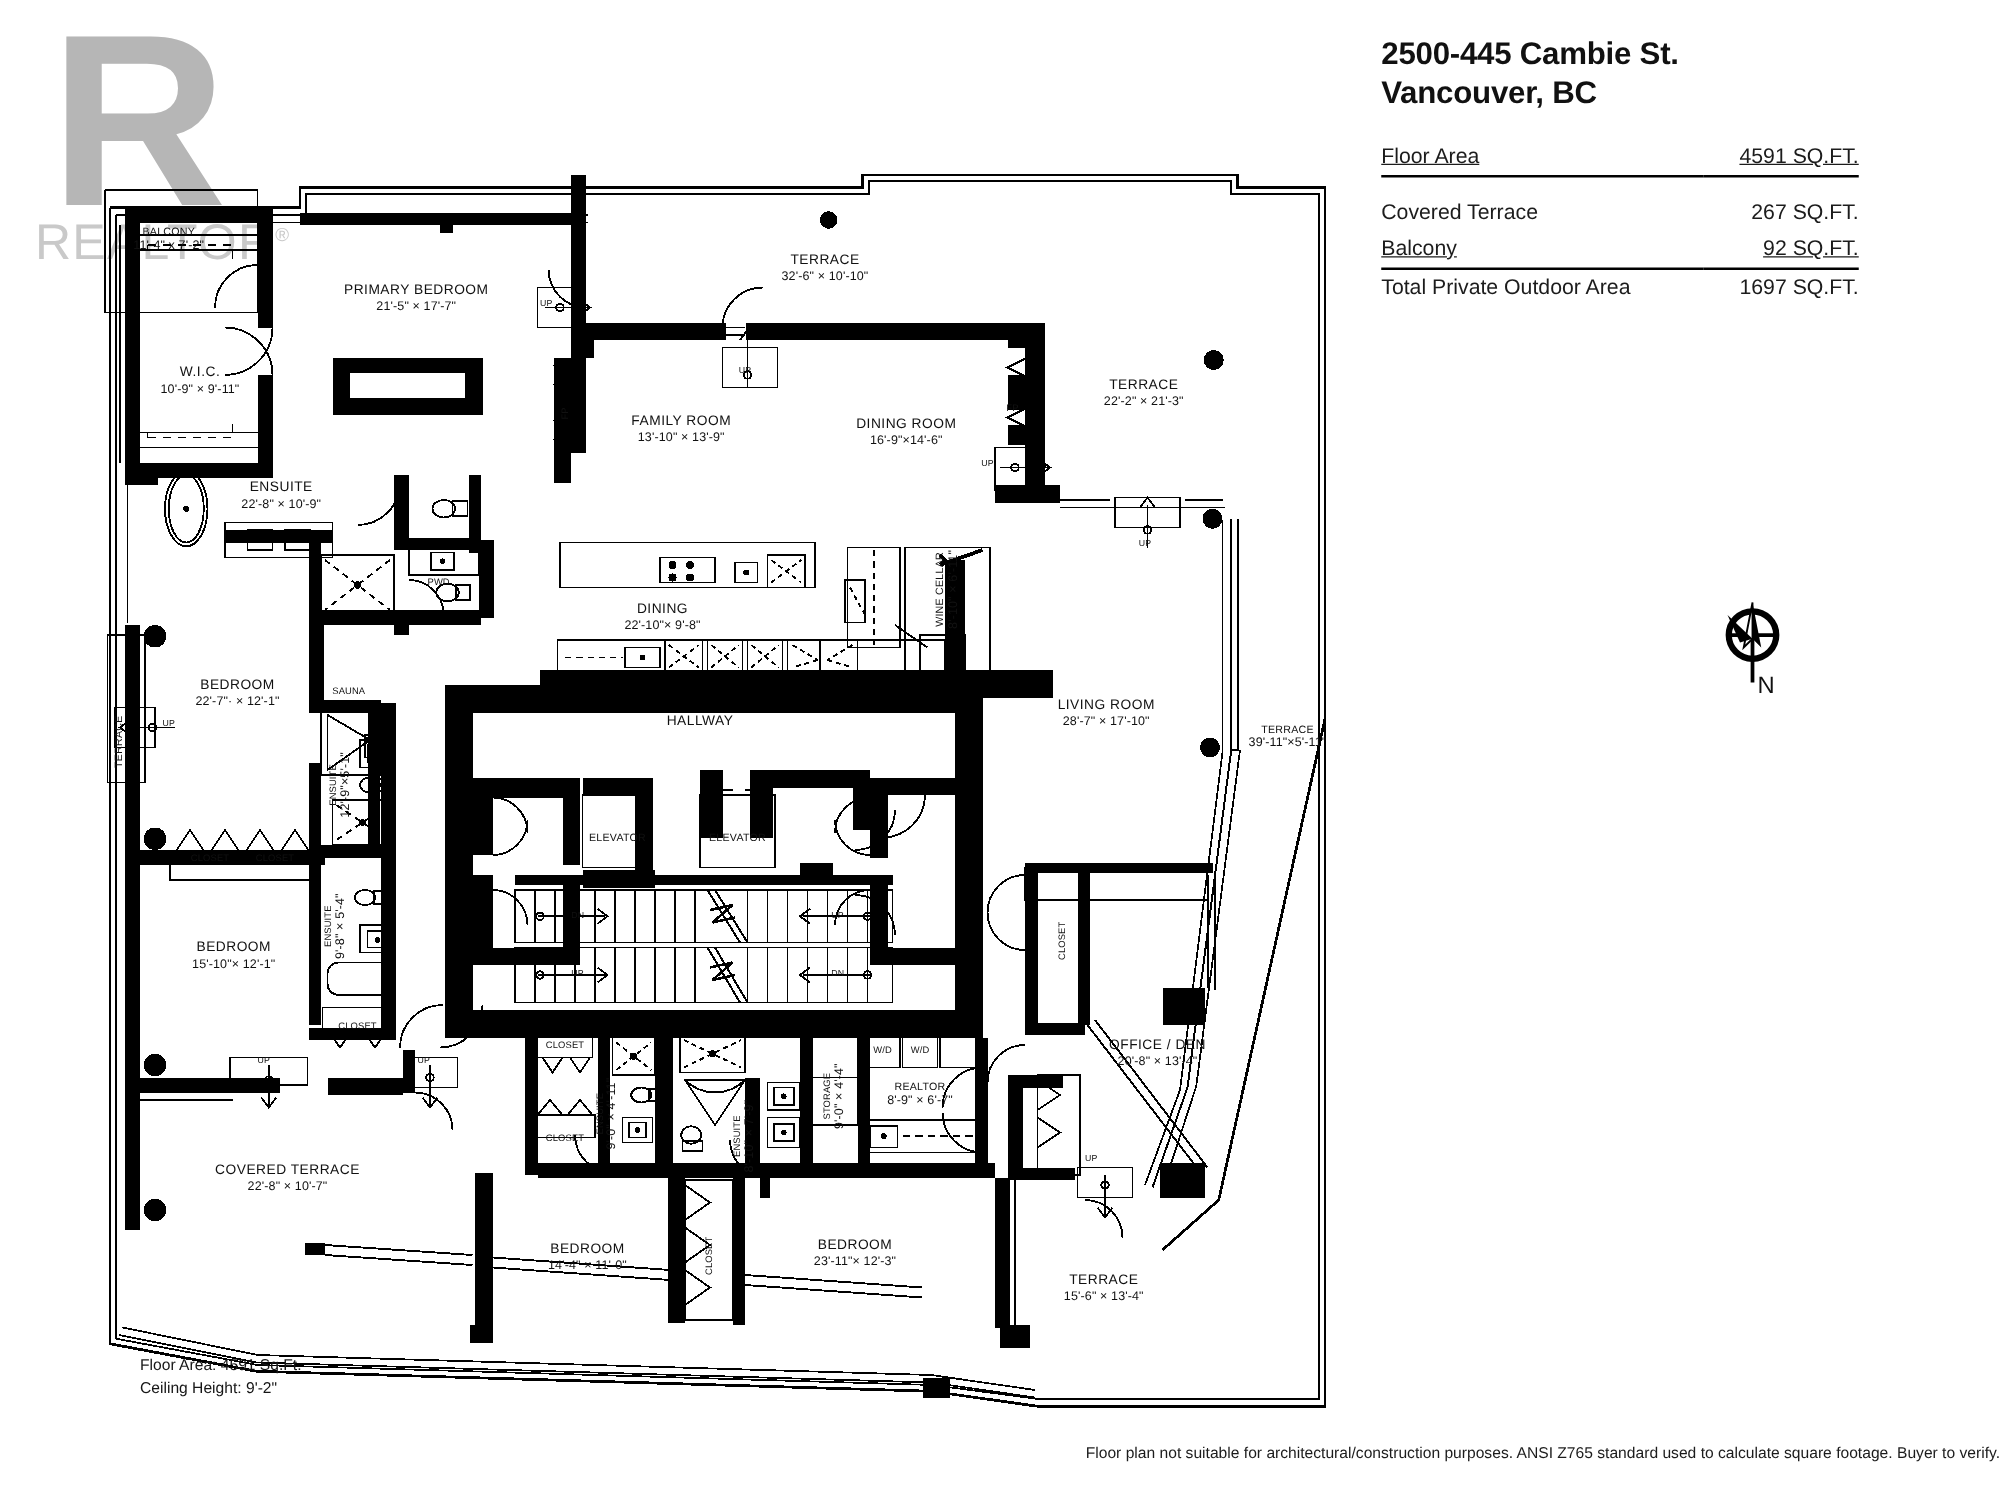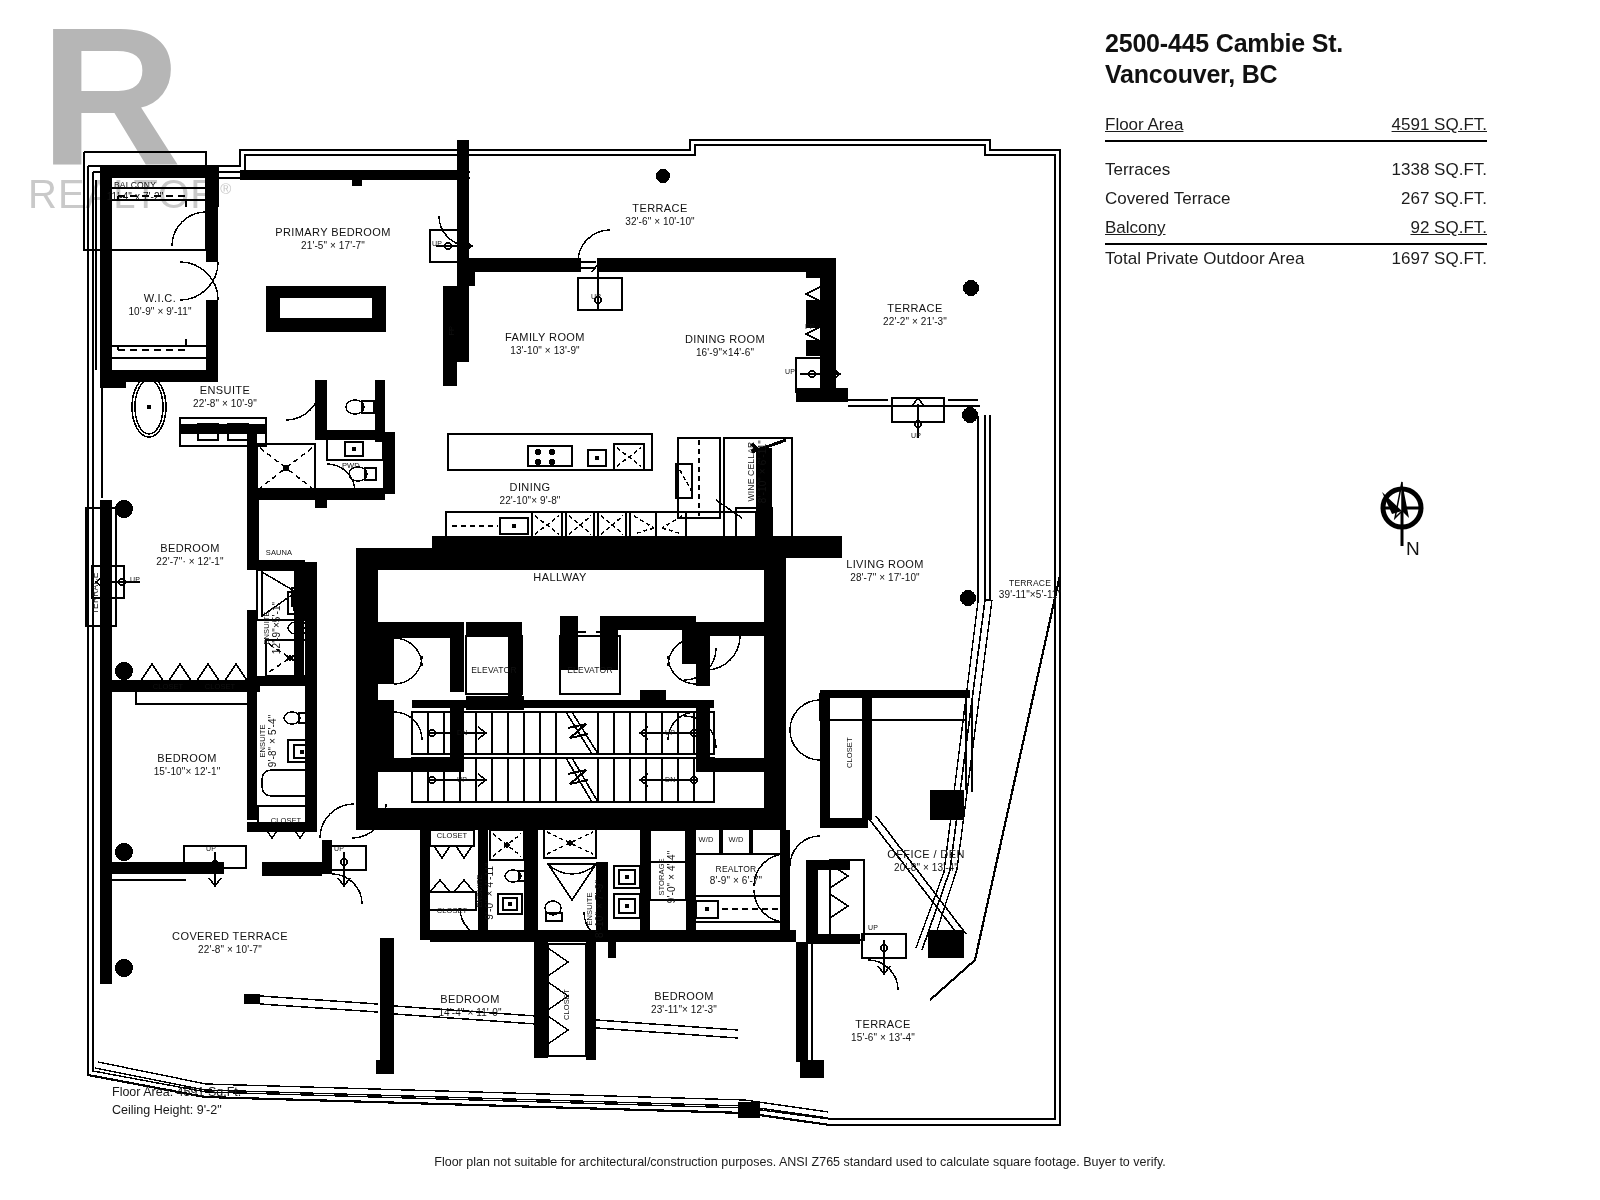--- a/index.html
+++ b/index.html
@@ -30,21 +30,21 @@
   #info .tbl td.val{text-align:right;}
   #info .tbl tr.rule-bottom td{border-bottom:2px solid #000000;text-decoration:underline;}
   #info .tbl tr.spacer td{height:14px;padding:0;border:none;}
 
   
   #compass{position:absolute;left:1370px;top:478px;width:70px;height:90px;}
   #compass .n{position:absolute;left:36px;top:60px;font-size:19px;}
 
   
   #floorstats{position:absolute;left:112px;top:1083px;font-size:12.5px;line-height:1.45;color:#161616;}
-  #disclaimer{position:absolute;left:0;top:1155px;width:1600px;text-align:center;font-size:12.5px;color:#1c1c1c;}
+  #disclaimer{position:absolute;left:0;top:1155px;width:1600px;text-align:right;font-size:12.5px;color:#1c1c1c;}
 
   
   #plan{position:absolute;left:0;top:0;width:1600px;height:1200px;}
   #plan svg{display:block;}
 
   .lbl{position:absolute;font-size:11px;letter-spacing:.4px;text-align:center;color:#111;line-height:1.25;white-space:nowrap;}
   .lbl .d{display:block;font-size:10px;letter-spacing:.1px;}
   .lbl.sm{font-size:8.5px;letter-spacing:.2px;}
   .lbl.xs{font-size:7.5px;letter-spacing:.1px;}
   .lbl.vert{transform:rotate(-90deg);transform-origin:center center;}
@@ -65,24 +65,20 @@
   </h1>
   <table class="tbl">
     <tbody>
         <tr class="rule-bottom">
       <td>Floor Area</td>
       <td class="val">4591 SQ.FT.</td>
     </tr>
     <tr class="spacer">
           <td colspan="2"></td>
         </tr>
-    <tr>
-      <td>Terraces</td>
-      <td class="val">1338 SQ.FT.</td>
-    </tr>
     <tr>
       <td>Covered Terrace</td>
       <td class="val">267 SQ.FT.</td>
     </tr>
     <tr class="rule-bottom">
       <td>Balcony</td>
       <td class="val">92 SQ.FT.</td>
     </tr>
     <tr>
       <td>Total Private Outdoor Area</td>
@@ -736,21 +732,21 @@
   <span>REALTOR</span><span class="d">8'-9"   ×  6'-7"</span></div>
 
 <div class="lbl xs" style="left:692px;top:835px;width:28px;">
   <span>W/D</span></div>
 <div class="lbl xs" style="left:722px;top:835px;width:28px;">
   <span>W/D</span></div>
 
 <div class="lbl xs vert" style="left:815px;top:748px;width:70px;">
   <span>CLOSET</span></div>
 
-<div class="lbl" style="left:866px;top:848px;width:120px;">
+<div class="lbl" style="left:866px;top:830px;width:120px;">
   <span>OFFICE / DEN</span><span class="d">20'-8"  ×  13'-4"</span></div>
 
 <div class="lbl" style="left:410px;top:993px;width:120px;">
   <span>BEDROOM</span><span class="d">14'-4"  ×  11'-0"</span></div>
 
 <div class="lbl xs vert" style="left:537px;top:1000px;width:60px;">
   <span>CLOSET</span></div>
 
 <div class="lbl" style="left:624px;top:990px;width:120px;">
   <span>BEDROOM</span><span class="d">23'-11"× 12'-3"</span></div>

